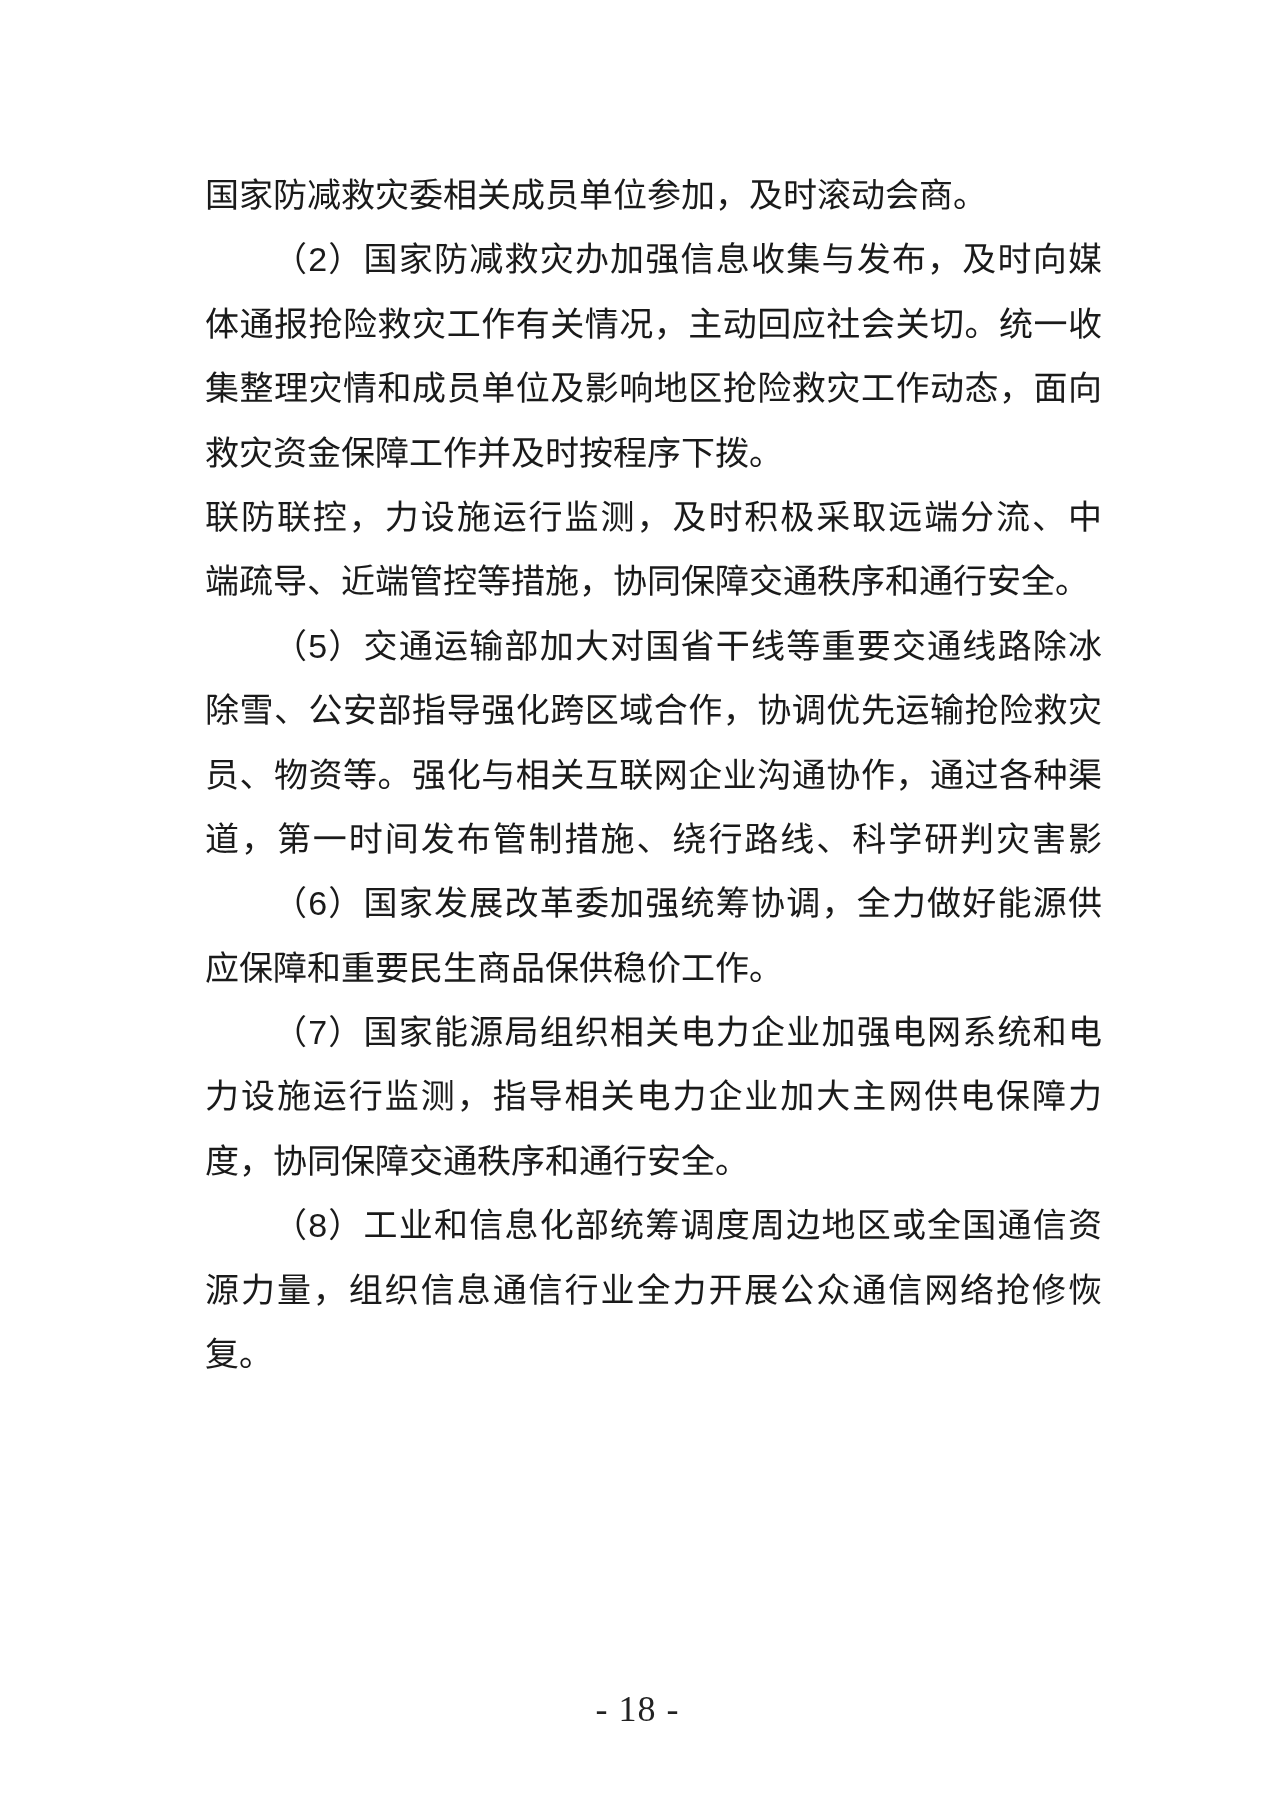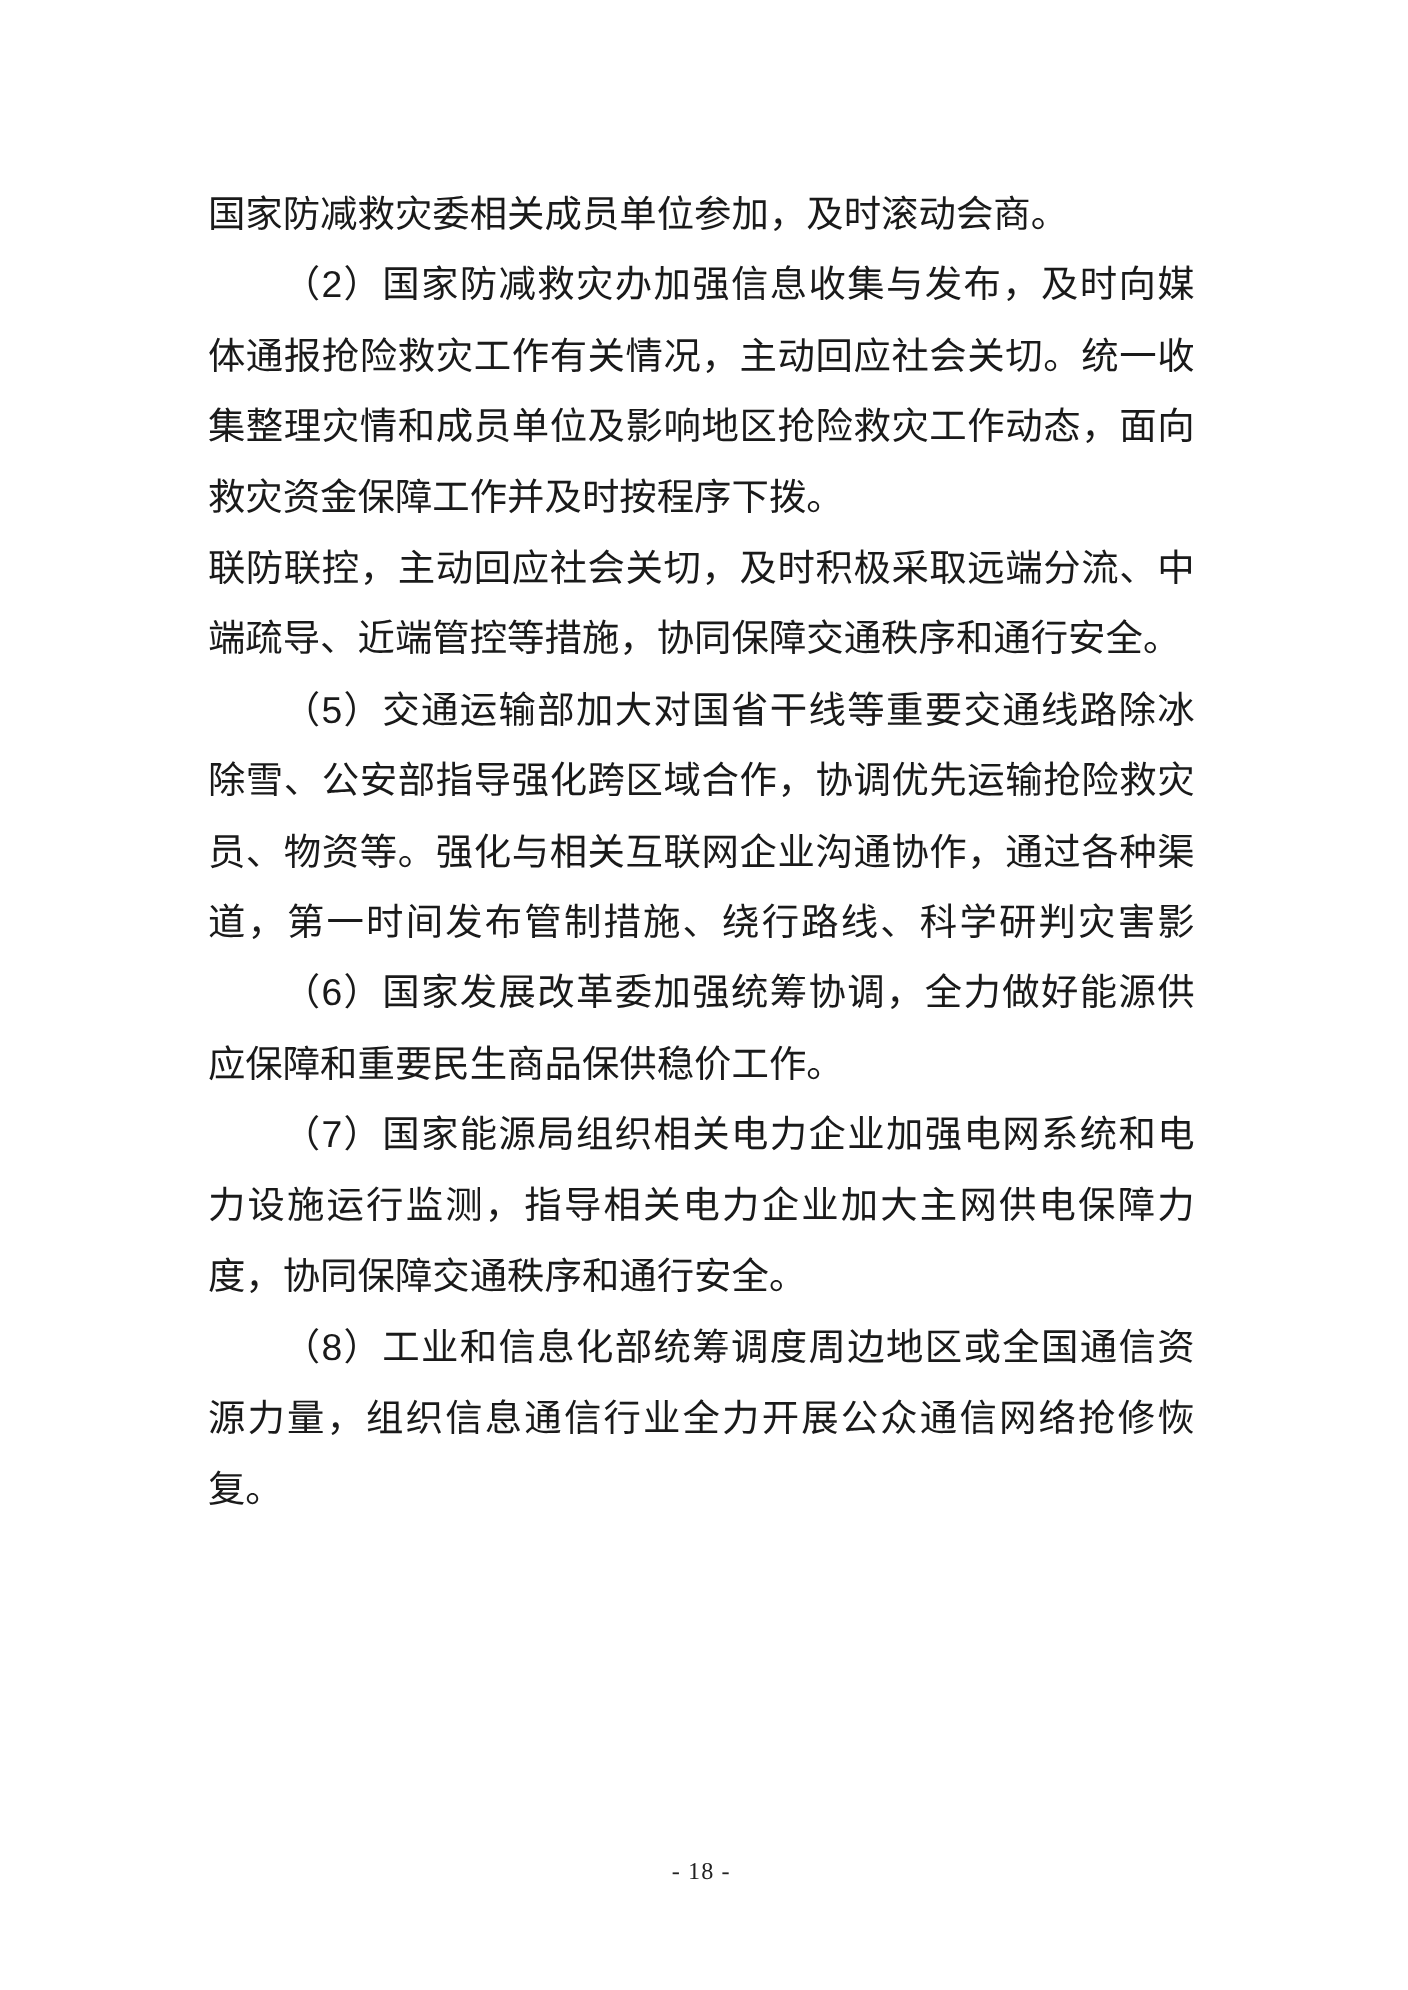--- a/index.html
+++ b/index.html
@@ -23,20 +23,21 @@
     font-size: 34px;
     color: #1a1a1a;
     letter-spacing: 0;
   }
   .body-text .line {
     height: 64.4px;
     line-height: 64.4px;
     white-space: nowrap;
     box-sizing: border-box;
     width: 100%;
+    margin-left: 16px;
   }
   
   .body-text .line.fill {
     white-space: normal;
     text-align: justify;
     text-align-last: justify;
     text-justify: inter-ideograph;
     overflow: hidden;
   }
   
@@ -45,36 +46,36 @@
   }
   .page-footer {
     position: absolute;
     left: 189px;
     top: 1688px;
     width: 897px;
     text-align: center;
   }
   .page-number {
     font-family: "Liberation Serif", serif;
-    font-size: 22px;
+    font-size: 36px;
     color: #222222;
     letter-spacing: 1px;
   }
 </style>
 </head>
 <body>
 
 <div class="page">
   <section class="body-text">
       <div class="line">国家防减救灾委相关成员单位参加，及时滚动会商。</div>
       <div class="line fill indent">（2）国家防减救灾办加强信息收集与发布，及时向媒</div>
       <div class="line fill">体通报抢险救灾工作有关情况，主动回应社会关切。统一收</div>
       <div class="line fill">集整理灾情和成员单位及影响地区抢险救灾工作动态，面向</div>
       <div class="line">救灾资金保障工作并及时按程序下拨。</div>
-      <div class="line fill">联防联控，主动回应社会关切，及时积极采取远端分流、中</div>
+      <div class="line fill">联防联控，力设施运行监测，及时积极采取远端分流、中</div>
       <div class="line">端疏导、近端管控等措施，协同保障交通秩序和通行安全。</div>
       <div class="line fill indent">（5）交通运输部加大对国省干线等重要交通线路除冰</div>
       <div class="line fill">除雪、公安部指导强化跨区域合作，协调优先运输抢险救灾人</div>
       <div class="line fill">员、物资等。强化与相关互联网企业沟通协作，通过各种渠</div>
       <div class="line fill">道，第一时间发布管制措施、绕行路线、科学研判灾害影响，</div>
       <div class="line fill indent">（6）国家发展改革委加强统筹协调，全力做好能源供</div>
       <div class="line">应保障和重要民生商品保供稳价工作。</div>
       <div class="line fill indent">（7）国家能源局组织相关电力企业加强电网系统和电</div>
       <div class="line fill">力设施运行监测，指导相关电力企业加大主网供电保障力</div>
       <div class="line">度，协同保障交通秩序和通行安全。</div>

